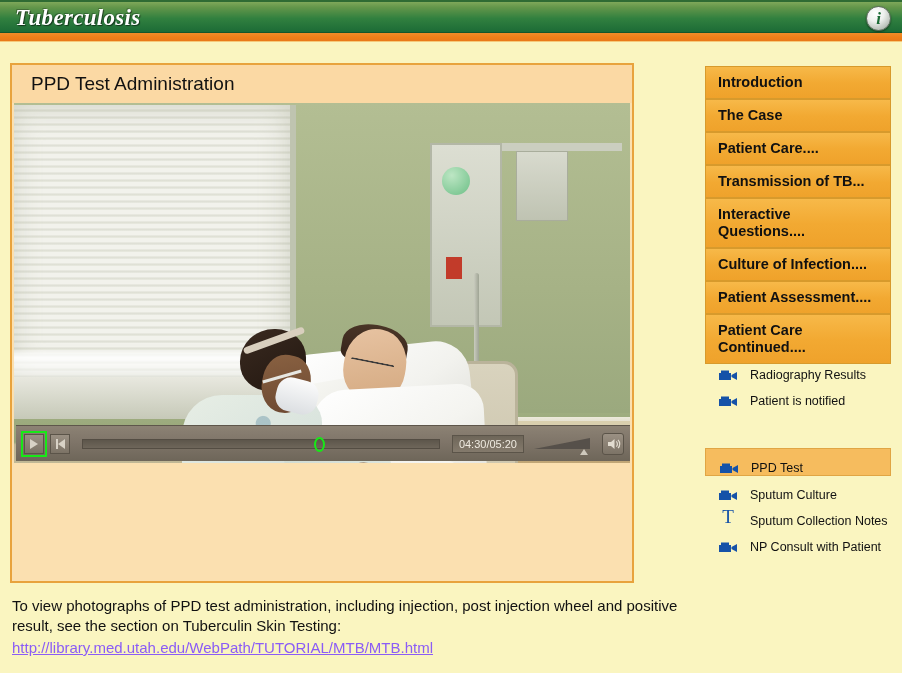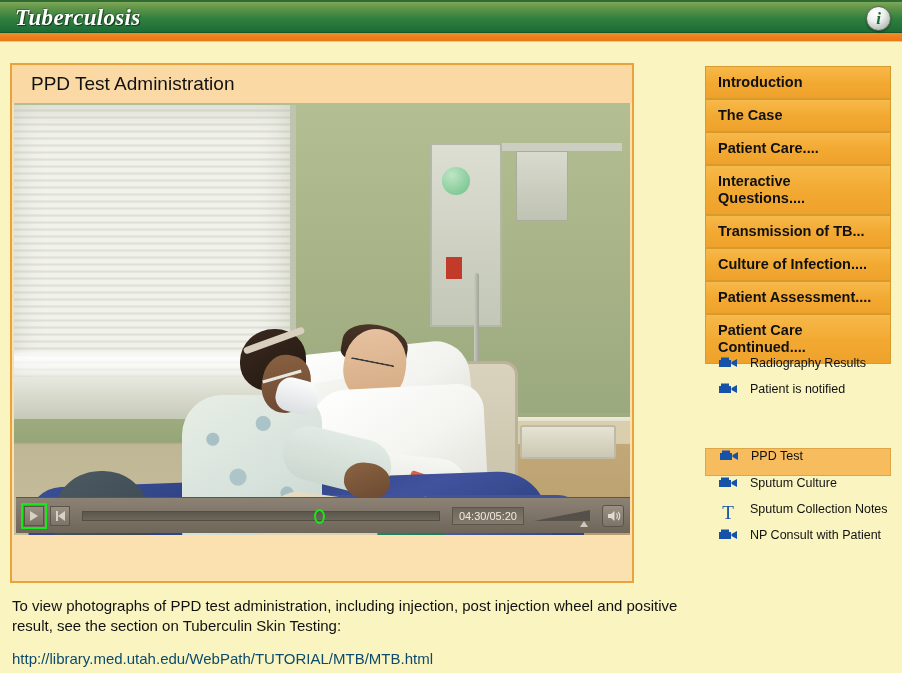--- a/index.html
+++ b/index.html
@@ -85,21 +85,21 @@
     font-size: 19px;
     font-weight: normal;
     color: #111;
     background: #FBD9A4;
   }
   #video-stage {
     position: absolute;
     left: 2px;
     top: 38px;
     width: 616px;
-    height: 432px;
+    height: 360px;
     overflow: hidden;
     background: #4c1d95;
   }
 
   
   .vid { position: absolute; }
   #scene {
     position: absolute;
     inset: 0;
     background: linear-gradient(to bottom, #AEB98E 0%, #A8B487 48%, #9FAD81 68%, #C9BE9A 69%, #CDC3A2 100%);
@@ -313,22 +313,23 @@
     position: absolute;
     left: 12px;
     top: 596px;
     width: 680px;
     font-size: 15px;
     color: #111;
     line-height: 20px;
   }
   #caption-link {
     display: inline-block;
-    margin-top: 13px;
-    color: #0c4a6e;
+    margin-top: 2px;
+    color: #8b5cf6;
+    text-decoration: underline;
     font-size: 15px;
     cursor: pointer;
   }
 
   
   #sidebar {
     position: absolute;
     left: 705px;
     top: 66px;
     width: 186px;
@@ -341,21 +342,21 @@
     font-weight: bold;
     padding: 7px 10px 7px 12px;
     line-height: 17px;
     cursor: pointer;
   }
   #subitem-list {
     margin-top: -8px;
   }
   .sub-item {
     display: flex;
-    align-items: flex-start;
+    align-items: flex-end;
     gap: 9px;
     height: 26px;
     padding-left: 10px;
     font-size: 12.5px;
     color: #111;
     cursor: pointer;
   }
   .sub-item.active {
     background: #F6BC5E;
     border: 1px solid #E0A544;
@@ -473,22 +474,22 @@
   <div>To view photographs of PPD test administration, including injection, post injection wheel and positive</div>
   <div>result, see the section on Tuberculin Skin Testing:</div>
   <a id="caption-link">http://library.med.utah.edu/WebPath/TUTORIAL/MTB/MTB.html</a>
 </div>
 
 <div id="sidebar">
 
   <div class="nav-btn">Introduction</div>
   <div class="nav-btn">The Case</div>
   <div class="nav-btn">Patient Care....</div>
+  <div class="nav-btn">Transmission of TB...</div>
   <div class="nav-btn">Interactive Questions....</div>
-  <div class="nav-btn">Transmission of TB...</div>
   <div class="nav-btn">Culture of Infection....</div>
   <div class="nav-btn">Patient Assessment....</div>
   <div class="nav-btn">Patient Care Continued....</div>
 
   <div id="subitem-list">
 
     <div class="sub-item">
       <span class="icon-slot">
         <svg width="22" height="13" viewBox="0 0 22 13">
           <path d="M2 4 h12 v7 h-12 z" fill="#1552A8"></path>

